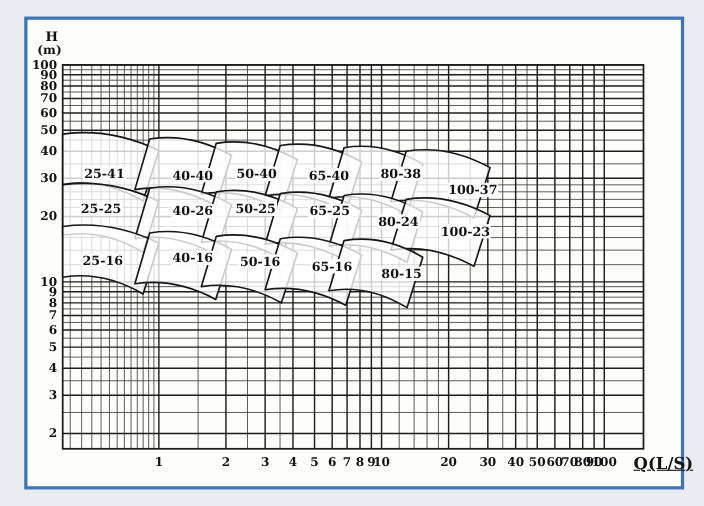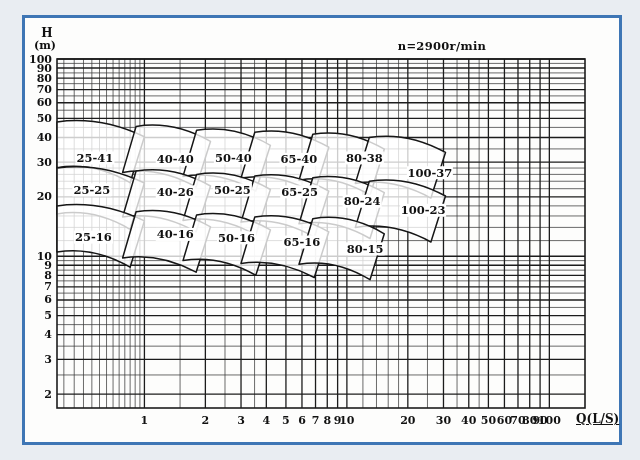--- a/index.html
+++ b/index.html
@@ -5,21 +5,21 @@
   html,body{margin:0;padding:0;background:#e9edf2;}
   .page{position:relative;width:640px;height:460px;background:#e9edf2;overflow:hidden;
         font-family:"DejaVu Serif", serif;}
   .card{position:absolute;left:22px;top:15px;width:600px;height:430px;
         background:#fdfdfc;border:3px solid #3e76b5;box-sizing:border-box;}
   .chart-svg{position:absolute;left:0;top:0;}
   .txt{position:absolute;color:#111;font-weight:bold;white-space:nowrap;}
   .h-title{left:36px;top:26px;width:22px;text-align:center;font-size:12px;}
   .m-title{left:29px;top:39px;width:32px;text-align:center;font-size:11px;}
   .speed-note{left:391px;top:39px;width:102px;text-align:center;font-size:11.5px;letter-spacing:.3px;}
-  .q-unit{left:576px;top:412px;font-size:12px;text-decoration:underline;}
+  .q-unit{left:576px;top:412px;font-size:15px;text-decoration:underline;}
 </style>
 </head>
 <body>
 
 <div class="page">
   <div class="card"></div>
   <svg class="chart-svg" id="chart" width="640" height="460" viewBox="0 0 640 460">
       <g>
         <line x1="63.8550315778112" y1="59" x2="63.8550315778112" y2="408" stroke="#3a3a3a" stroke-width="0.75"></line>
         <line x1="74.2115023906497" y1="59" x2="74.2115023906497" y2="408" stroke="#3a3a3a" stroke-width="0.75"></line>
@@ -267,15 +267,14 @@
         <text x="52" y="290.27572736072796" text-anchor="end" fill="#111111" font-size="11" font-weight="bold" font-family="&quot;DejaVu Serif&quot;, serif">7</text>
         <text x="52" y="303.47931886105476" text-anchor="end" fill="#111111" font-size="11" font-weight="bold" font-family="&quot;DejaVu Serif&quot;, serif">6</text>
         <text x="52" y="319.0958530230101" text-anchor="end" fill="#111111" font-size="11" font-weight="bold" font-family="&quot;DejaVu Serif&quot;, serif">5</text>
         <text x="52" y="338.2089461393471" text-anchor="end" fill="#111111" font-size="11" font-weight="bold" font-family="&quot;DejaVu Serif&quot;, serif">4</text>
         <text x="52" y="362.85000883772307" text-anchor="end" fill="#111111" font-size="11" font-weight="bold" font-family="&quot;DejaVu Serif&quot;, serif">3</text>
         <text x="52" y="397.5796361160154" text-anchor="end" fill="#111111" font-size="11" font-weight="bold" font-family="&quot;DejaVu Serif&quot;, serif">2</text>
       </g>
     </svg>
   <div class="txt h-title">H</div>
   <div class="txt m-title">(m)</div>
-  <div class="txt speed-note">n=2900r/min</div>
   <div class="txt q-unit">Q(L/S)</div>
 </div>
 
 </body></html>

